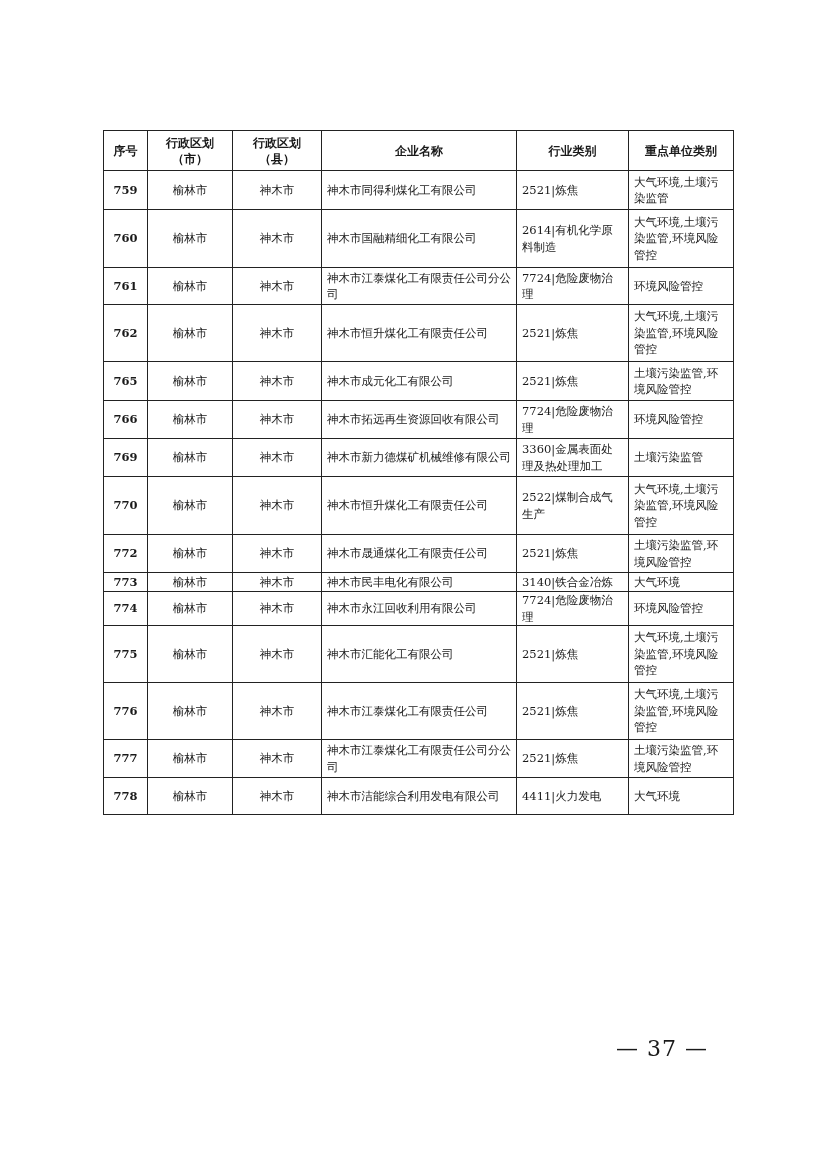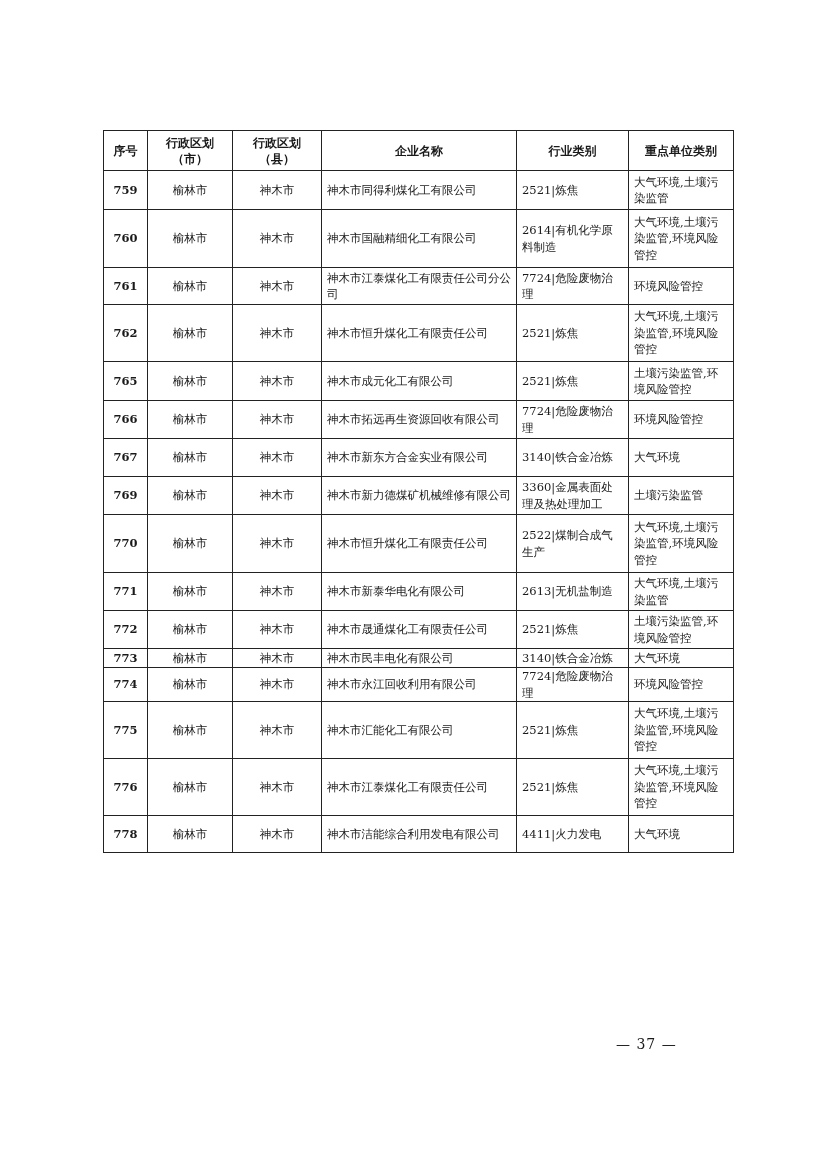--- a/index.html
+++ b/index.html
@@ -8,21 +8,21 @@
   .page { position: absolute; left: 0; top: 0; width: 826px; height: 1169px; }
   table.list { position: absolute; left: 103px; top: 130px; border-collapse: collapse;
                table-layout: fixed; width: 630px; }
   table.list th, table.list td { border: 1.3px solid #222; padding: 0 5px; font-size: 11.5px;
                line-height: 16.5px; vertical-align: middle; overflow: hidden; }
   table.list th { font-family: "DejaVu Sans", "Liberation Sans", sans-serif; font-weight: bold;
                   font-size: 12px; text-align: center; line-height: 16px; }
   td.c { text-align: center; }
   td.l { text-align: left; }
   td.num { font-size: 11px; font-weight: bold; }
-  .pagenum { position: absolute; left: 616px; top: 1036px; font-size: 14px;
+  .pagenum { position: absolute; left: 616px; top: 1036px; font-size: 22px;
              font-family: "DejaVu Serif", "Liberation Serif", serif; letter-spacing: 1px; }
 </style>
 </head>
 <body>
 
 <div class="page">
   <table class="list">
     <colgroup>
       <col style="width:44px">
       <col style="width:85px">
@@ -86,50 +86,34 @@
         </tr>
         <tr style="height: 38px;">
           <td class="c num">766</td>
           <td class="c">榆林市</td>
           <td class="c">神木市</td>
           <td class="l">神木市拓远再生资源回收有限公司</td>
           <td class="l">7724|危险废物治理</td>
           <td class="l">环境风险管控</td>
         </tr>
         <tr style="height: 38px;">
-          <td class="c num">767</td>
-          <td class="c">榆林市</td>
-          <td class="c">神木市</td>
-          <td class="l">神木市新东方合金实业有限公司</td>
-          <td class="l">3140|铁合金冶炼</td>
-          <td class="l">大气环境</td>
-        </tr>
-        <tr style="height: 38px;">
           <td class="c num">769</td>
           <td class="c">榆林市</td>
           <td class="c">神木市</td>
           <td class="l">神木市新力德煤矿机械维修有限公司</td>
           <td class="l">3360|金属表面处理及热处理加工</td>
           <td class="l">土壤污染监管</td>
         </tr>
         <tr style="height: 58px;">
           <td class="c num">770</td>
           <td class="c">榆林市</td>
           <td class="c">神木市</td>
           <td class="l">神木市恒升煤化工有限责任公司</td>
           <td class="l">2522|煤制合成气生产</td>
           <td class="l">大气环境,土壤污染监管,环境风险管控</td>
-        </tr>
-        <tr style="height: 38px;">
-          <td class="c num">771</td>
-          <td class="c">榆林市</td>
-          <td class="c">神木市</td>
-          <td class="l">神木市新泰华电化有限公司</td>
-          <td class="l">2613|无机盐制造</td>
-          <td class="l">大气环境,土壤污染监管</td>
         </tr>
         <tr style="height: 38px;">
           <td class="c num">772</td>
           <td class="c">榆林市</td>
           <td class="c">神木市</td>
           <td class="l">神木市晟通煤化工有限责任公司</td>
           <td class="l">2521|炼焦</td>
           <td class="l">土壤污染监管,环境风险管控</td>
         </tr>
         <tr style="height: 19px;">
@@ -157,20 +141,28 @@
           <td class="l">大气环境,土壤污染监管,环境风险管控</td>
         </tr>
         <tr style="height: 57px;">
           <td class="c num">776</td>
           <td class="c">榆林市</td>
           <td class="c">神木市</td>
           <td class="l">神木市江泰煤化工有限责任公司</td>
           <td class="l">2521|炼焦</td>
           <td class="l">大气环境,土壤污染监管,环境风险管控</td>
         </tr>
+        <tr style="height: 38px;">
+          <td class="c num">777</td>
+          <td class="c">榆林市</td>
+          <td class="c">神木市</td>
+          <td class="l">神木市江泰煤化工有限责任公司分公司</td>
+          <td class="l">2521|炼焦</td>
+          <td class="l">土壤污染监管,环境风险管控</td>
+        </tr>
         <tr style="height: 37px;">
           <td class="c num">778</td>
           <td class="c">榆林市</td>
           <td class="c">神木市</td>
           <td class="l">神木市洁能综合利用发电有限公司</td>
           <td class="l">4411|火力发电</td>
           <td class="l">大气环境</td>
         </tr>
       </tbody>
   </table>

